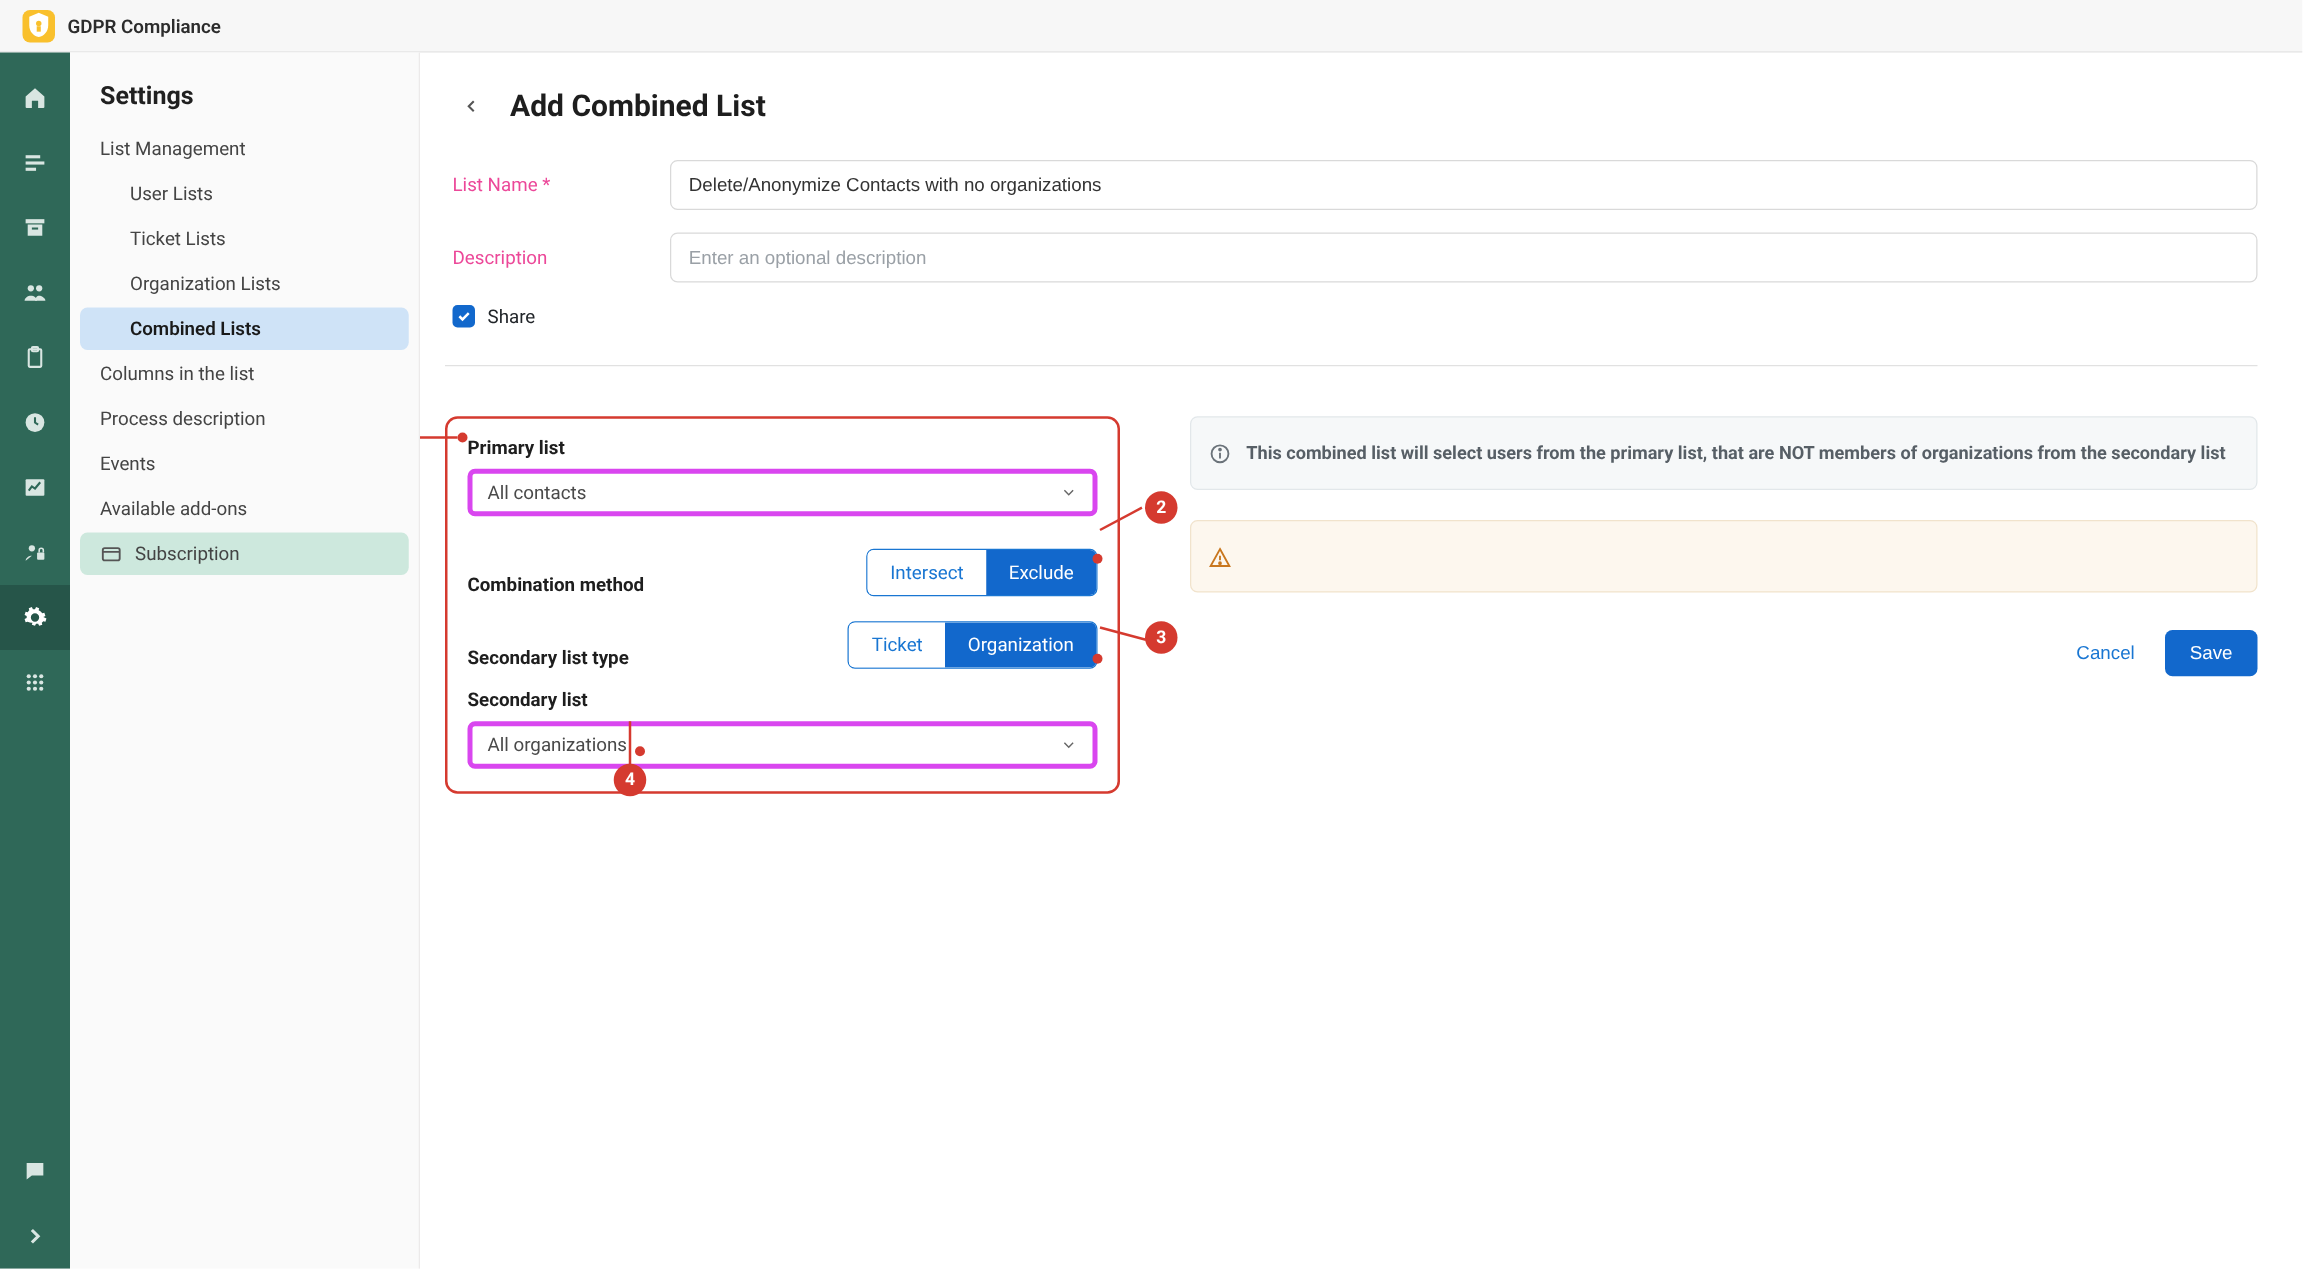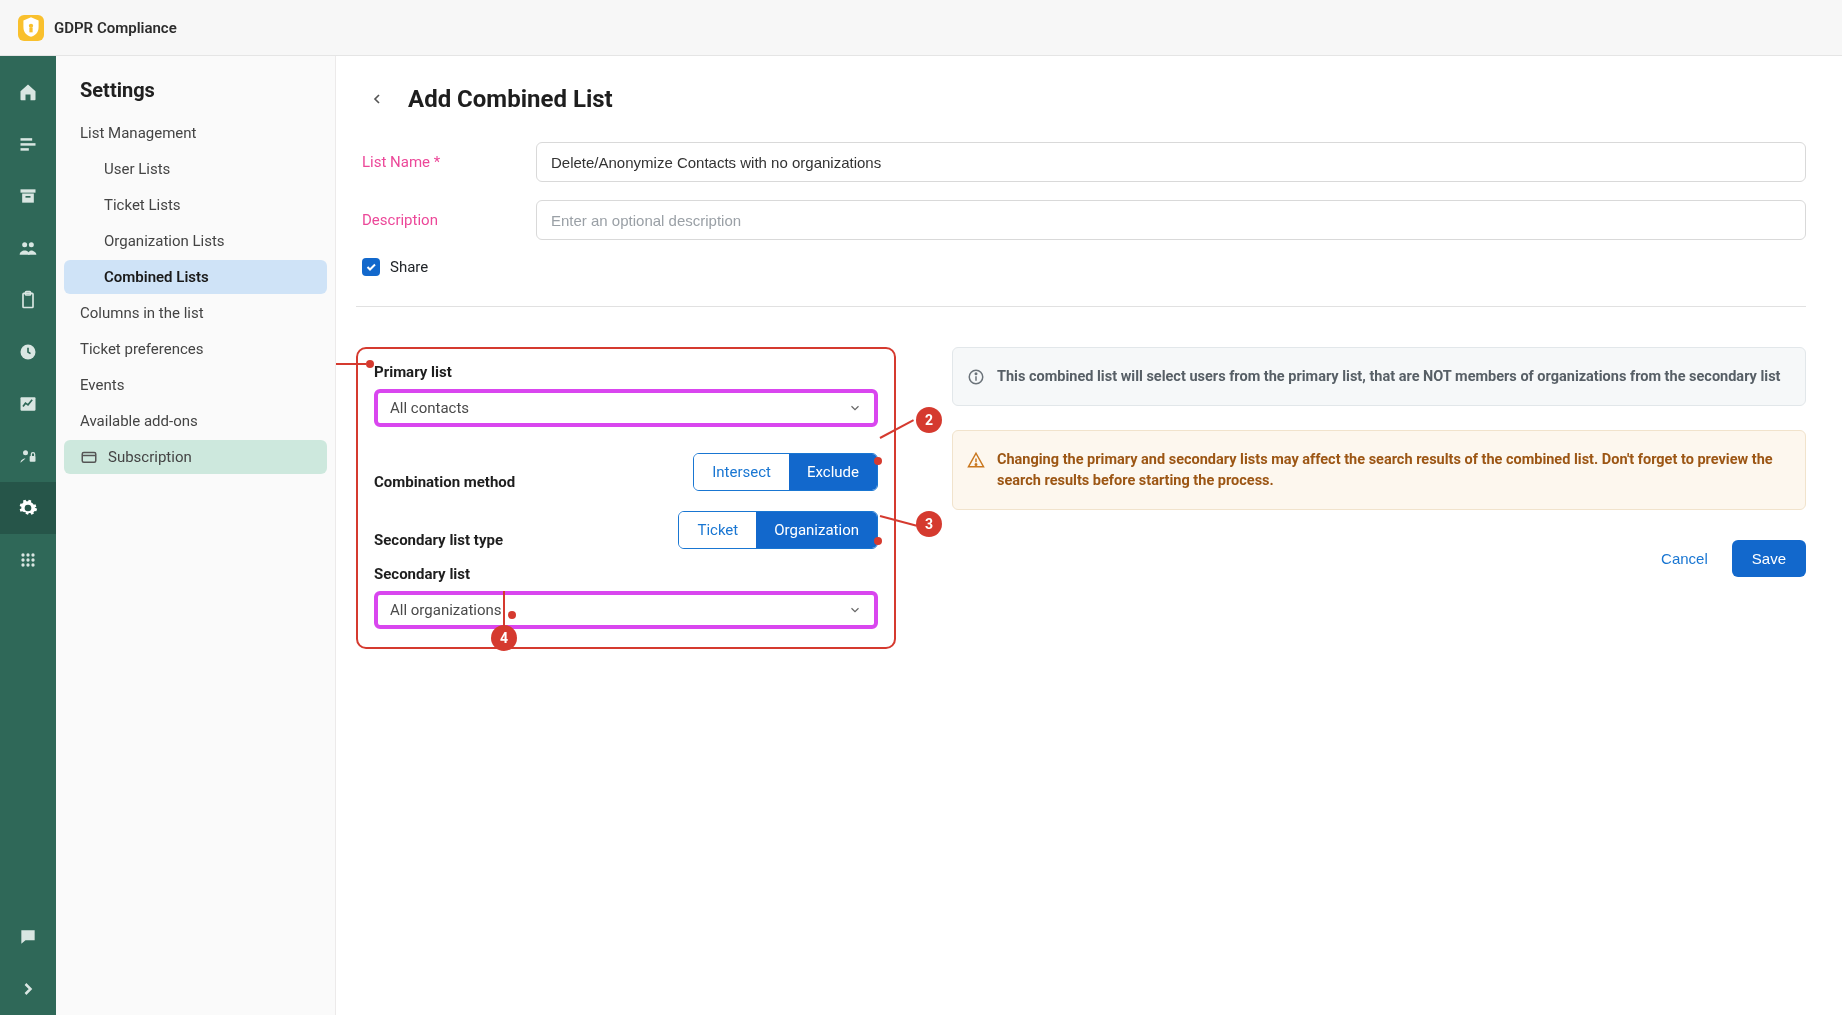--- a/index.html
+++ b/index.html
@@ -8,21 +8,21 @@
     font-family: -apple-system, BlinkMacSystemFont, "Segoe UI", Roboto, Helvetica, Arial, sans-serif;
     font-size: 14px;
     color: #212529;
     background: #fff;
     overflow: hidden;
   }
   .app { display: flex; flex-direction: column; height: 100vh; width: 100vw; }
 
   
   .topbar {
-    height: 56px;
+    height: 42px;
     background: #f7f7f7;
     border-bottom: 1px solid #e5e5e5;
     display: flex;
     align-items: center;
     padding-left: 18px;
     gap: 10px;
   }
   .brand-icon {
     width: 26px;
     height: 26px;
@@ -427,21 +427,21 @@
       <div class="nav-item level-2">
           <span>Organization Lists</span>
         </div>
       <div class="nav-item level-2 selected">
           <span>Combined Lists</span>
         </div>
       <div class="nav-item">
           <span>Columns in the list</span>
         </div>
       <div class="nav-item">
-          <span>Ticket preferences</span>
+          <span>Process description</span>
         </div>
       <div class="nav-item">
           <span>Events</span>
         </div>
       <div class="nav-item">
           <span>Available add-ons</span>
         </div>
       <div class="nav-item highlight">
         <svg viewBox="0 0 24 24" fill="none" stroke="currentColor" stroke-width="2">
             <rect x="3" y="6" width="18" height="13" rx="2"></rect>
@@ -541,21 +541,20 @@
                 <circle cx="12" cy="7.5" r="1" fill="#6b737a"></circle>
               </svg>
             <div>This combined list will select users from the primary list, that are NOT members of organizations from the secondary list</div>
           </div>
           <div class="warn-box">
             <svg viewBox="0 0 24 24" fill="none" stroke="currentColor" stroke-width="2">
                 <path d="M12 3l10 18H2z"></path>
                 <line x1="12" y1="10" x2="12" y2="15"></line>
                 <circle cx="12" cy="18" r="1" fill="currentColor"></circle>
               </svg>
-            <div>Changing the primary and secondary lists may affect the search results of the combined list. Don't forget to preview the search results before starting the process.</div>
           </div>
           <div class="footer-actions">
             <button class="btn-cancel">Cancel</button>
             <button class="btn-save">Save</button>
           </div>
         </div>
       </div>
     </div>
   </div>
 </div>

